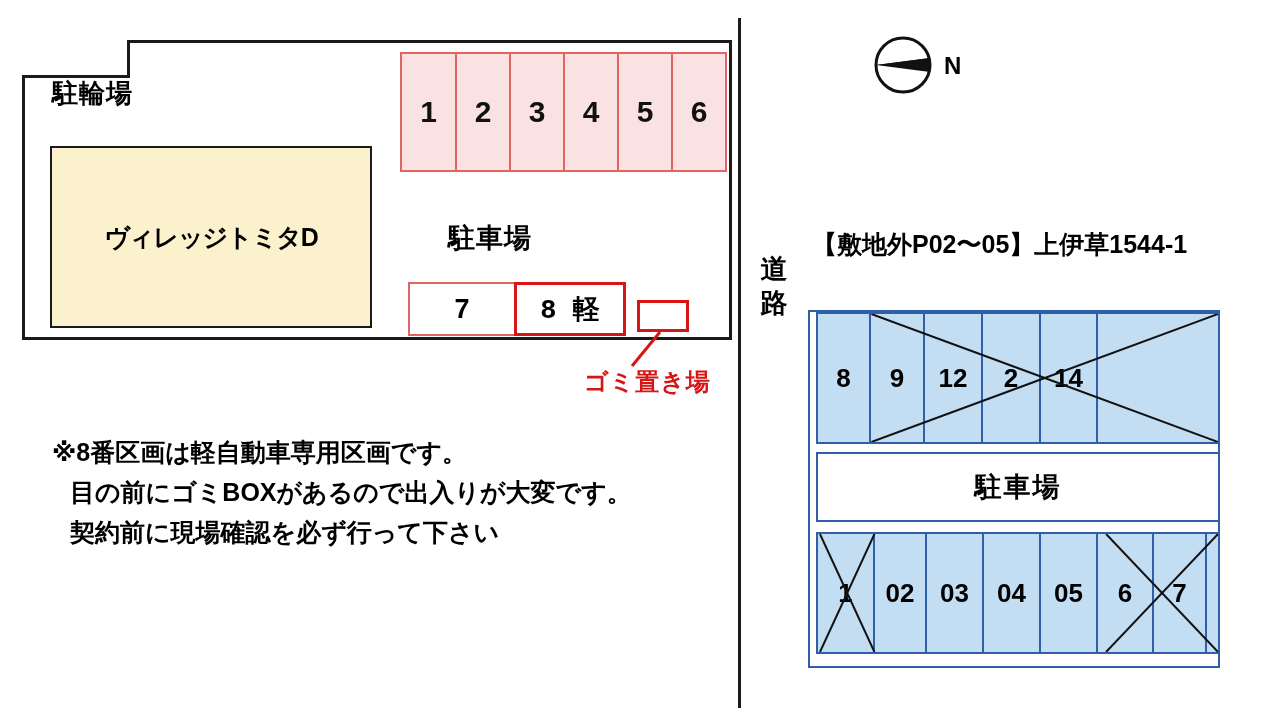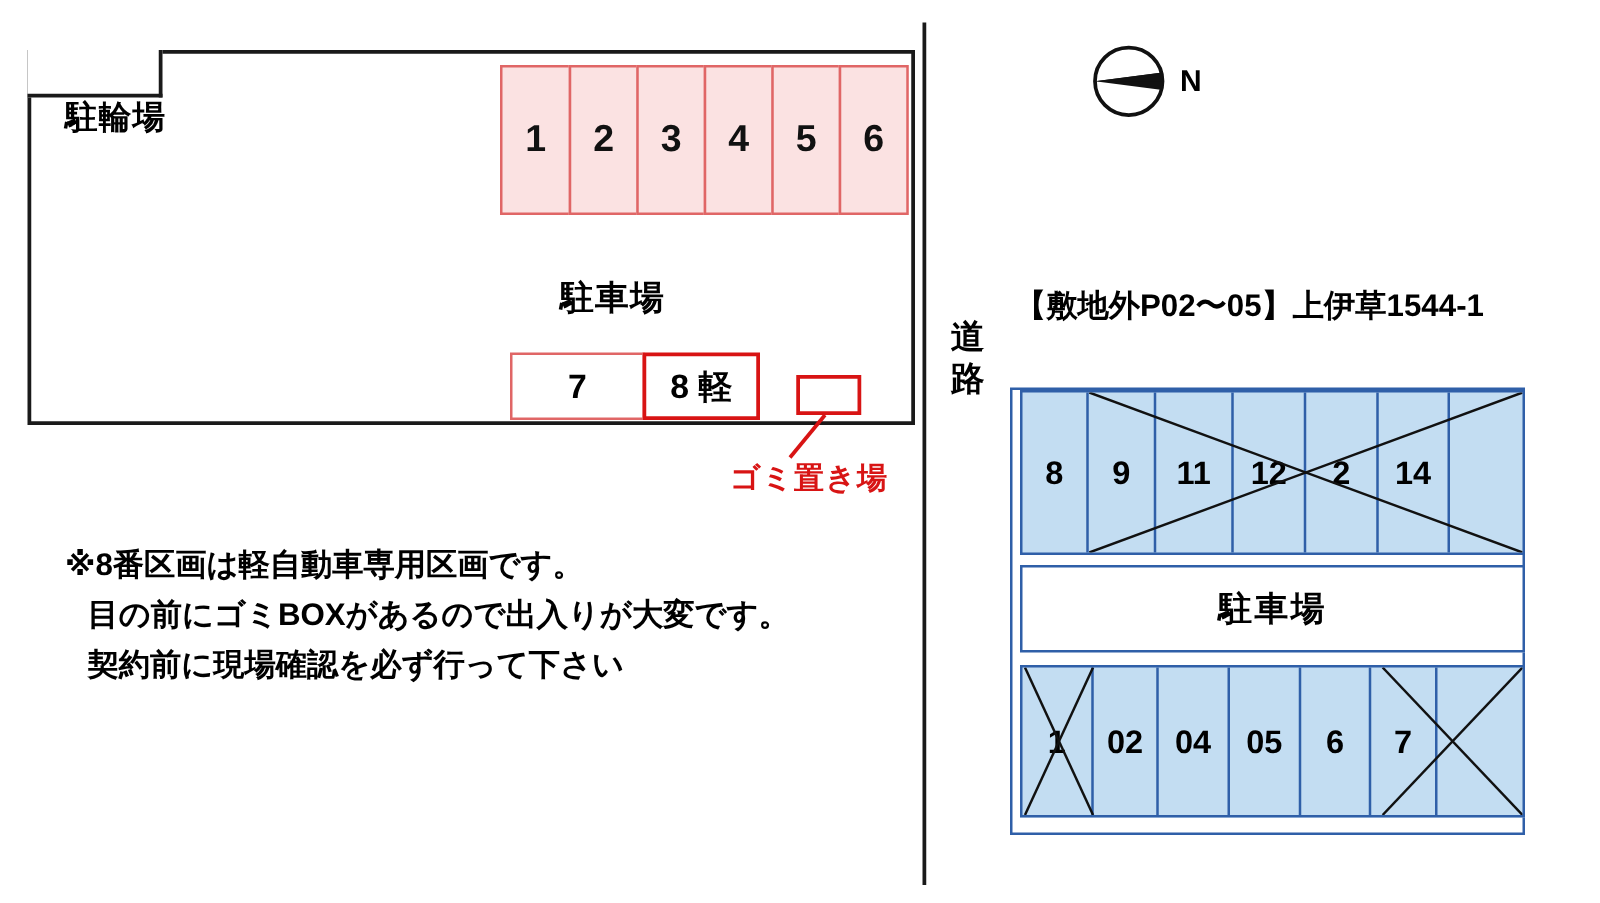--- a/index.html
+++ b/index.html
@@ -282,35 +282,38 @@
 </style>
 </head>
 <body>
 
 <div class="canvas">
 
   <div class="site-outline"></div>
   <div class="bike-box"></div>
   <div class="bike-label">駐輪場</div>
 
+  <div class="building">
+    <span class="building-label">ヴィレッジトミタD</span>
+  </div>
 
   <div class="parking-label">駐車場</div>
 
   <div class="stall-row-top">
     <div class="stall" style="width:57px;">1</div>
     <div class="stall" style="width:56px;">2</div>
     <div class="stall" style="width:56px;">3</div>
     <div class="stall" style="width:56px;">4</div>
     <div class="stall" style="width:56px;">5</div>
     <div class="stall" style="width:56px;">6</div>
   </div>
 
   <div class="stall-row-bottom">
     <div class="stall-b" style="width:108px;">7</div>
-    <div class="stall-b stall-8" style="width:94px;">8 軽</div>
+    <div class="stall-b stall-8" style="width:112px;font-family:Liberation Mono, monospace;">8 軽</div>
   </div>
 
   <div class="gomi-box"></div>
   <svg class="gomi-leader" viewBox="0 0 40 40">
     <line x1="38" y1="2" x2="10" y2="36" stroke="#d81414" stroke-width="3"></line>
   </svg>
   <div class="gomi-label">ゴミ置き場</div>
 
   <div class="notes">
     <div>※8番区画は軽自動車専用区画です。</div>
@@ -328,37 +331,37 @@
   </svg>
   <div class="compass-n">N</div>
 
   <div class="right-title">【敷地外P02〜05】上伊草1544-1</div>
 
   <div class="right-frame"></div>
 
   <div class="right-upper">
     <div class="rcell" style="width:53px;">8</div>
     <div class="rcell" style="width:54px;">9</div>
-    <div class="rcell" style="width:62px;">11</div>
     <div class="rcell" style="width:58px;">12</div>
     <div class="rcell" style="width:58px;">2</div>
     <div class="rcell" style="width:57px;">14</div>
     <svg class="xmark" viewBox="0 0 404 132" preserveAspectRatio="none">
       <line x1="54" y1="0" x2="404" y2="132" stroke="#111" stroke-width="2"></line>
       <line x1="54" y1="132" x2="404" y2="0" stroke="#111" stroke-width="2"></line>
     </svg>
   </div>
 
   <div class="mid-band">
     <span class="mid-band-label">駐車場</span>
   </div>
 
   <div class="right-lower">
     <div class="rcell" style="width:57px;">1</div>
     <div class="rcell" style="width:52px;">02</div>
+    <div class="rcell" style="width:57px;">03</div>
     <div class="rcell" style="width:57px;">04</div>
     <div class="rcell" style="width:57px;">05</div>
     <div class="rcell" style="width:56px;">6</div>
     <div class="rcell" style="width:53px;">7</div>
     <svg class="xmark" viewBox="0 0 404 122" preserveAspectRatio="none">
       <line x1="2" y1="0" x2="57" y2="122" stroke="#111" stroke-width="2"></line>
       <line x1="2" y1="122" x2="57" y2="0" stroke="#111" stroke-width="2"></line>
       <line x1="291" y1="0" x2="404" y2="122" stroke="#111" stroke-width="2"></line>
       <line x1="291" y1="122" x2="404" y2="0" stroke="#111" stroke-width="2"></line>
     </svg>

